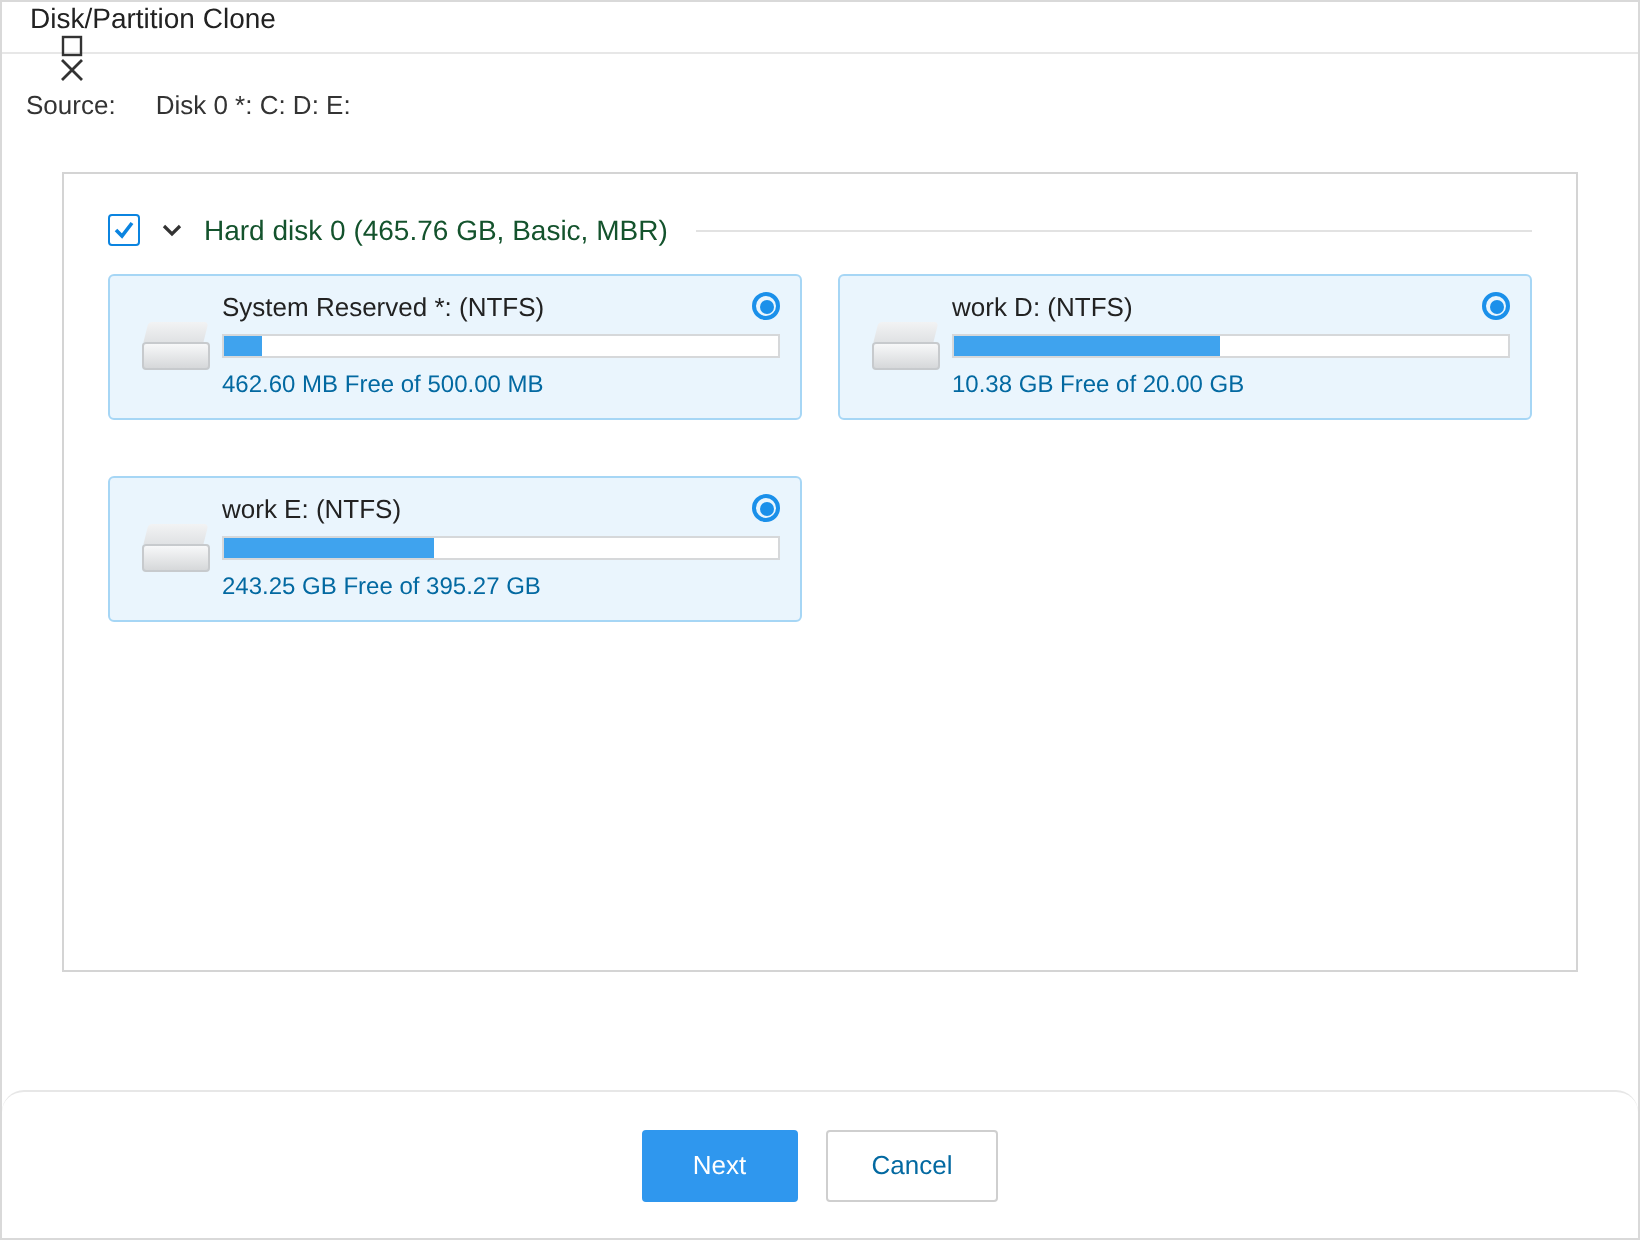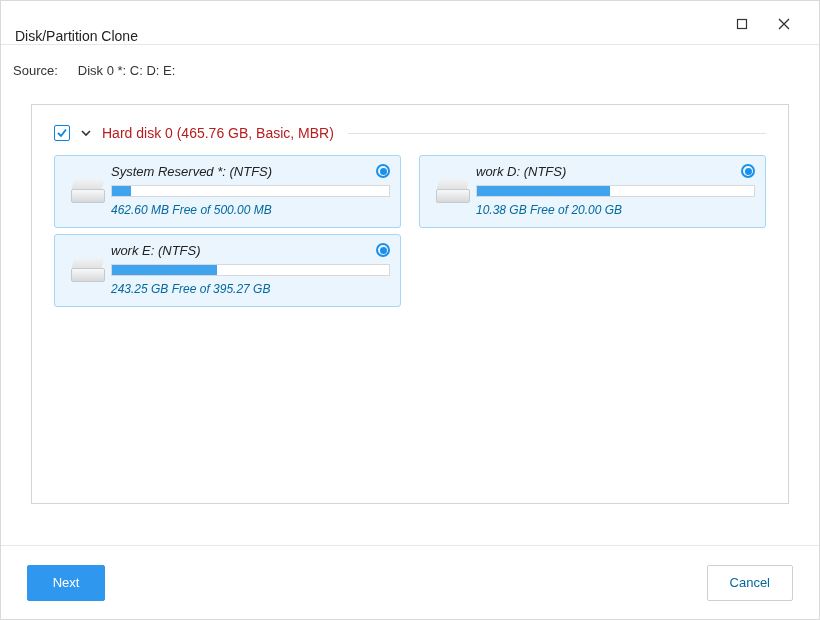--- a/index.html
+++ b/index.html
@@ -1,47 +1,47 @@
 <!DOCTYPE html>
 <html><head>
 <meta charset="utf-8">
 <style>
   * { box-sizing: border-box; margin: 0; padding: 0; font-family: "Segoe UI", Tahoma, sans-serif; }
   body { background: #fff; width: 820px; height: 620px; overflow: hidden; }
   .window { width: 820px; height: 620px; border: 1px solid #d9d9d9; display: flex; flex-direction: column; background: #fff; }
-  .titlebar { height: 44px; display: flex; align-items: flex-end; padding: 0 14px; border-bottom: 1px solid #e7e7e7; }
+  .titlebar { height: 26px; display: flex; align-items: flex-start; padding: 0 14px; border-bottom: 1px solid #e7e7e7; flex-direction: column; }
   .titlebar .title { font-size: 14px; color: #222; }
   .titlebar .spacer { flex: 1; }
   .win-btn { width: 42px; height: 40px; display: flex; align-items: center; justify-content: center; cursor: pointer; }
   .win-btn svg { width: 12px; height: 12px; }
   .source-row { padding: 18px 30px 10px 12px; font-size: 13px; color: #333; display: flex; gap: 20px; }
   .content { flex: 1; padding: 16px 30px 0 30px; }
   .panel { border: 1px solid #d4d4d4; height: 400px; padding: 20px 22px; }
-  .disk-header { display: flex; align-items: center; gap: 8px; font-size: 14px; color: #b91c1c; margin-bottom: 14px; }
+  .disk-header { display: flex; align-items: center; gap: 8px; font-size: 14px; color: #14532d; margin-bottom: 14px; }
   .chk { width: 16px; height: 16px; border: 1px solid #0b84e0; border-radius: 2px; display: flex; align-items: center; justify-content: center; cursor: pointer; }
   .chk svg { width: 12px; height: 12px; }
   .chevron { width: 16px; height: 16px; display: flex; align-items: center; justify-content: center; cursor: pointer; }
   .chevron svg { width: 12px; height: 12px; }
   .disk-header .line { flex: 1; height: 1px; background: #e2e2e2; margin-left: 6px; }
-  .cards { display: grid; grid-template-columns: 1fr 1fr; gap: 6px 18px; font-style: italic; }
+  .cards { display: grid; grid-template-columns: 1fr 1fr; gap: 28px 18px; }
   .card { display: flex; border: 1px solid #a6d6f5; background: #eaf5fd; border-radius: 3px; padding: 8px 10px 10px 10px; position: relative; cursor: pointer; }
   .card .icon { width: 46px; display: flex; align-items: center; justify-content: center; }
   .drive-icon { width: 34px; height: 24px; position: relative; }
   .drive-icon .top { position: absolute; left: 2px; right: 2px; top: 0; height: 10px; background: linear-gradient(#f2f3f4,#e0e2e4); border-radius: 2px 2px 0 0; transform: skewX(-14deg); }
   .drive-icon .front { position: absolute; left: 0; right: 0; bottom: 0; height: 14px; background: linear-gradient(#f7f8f9,#d6d8da); border: 1px solid #c7cacd; border-radius: 2px; }
   .drive-icon .flag { position: absolute; left: -4px; top: -4px; width: 14px; height: 14px; background: #fff; border: 1px solid #e3e3e3; display: grid; grid-template-columns: 1fr 1fr; grid-template-rows: 1fr 1fr; }
   .drive-icon .flag div:nth-child(1){background:#f35325;} .drive-icon .flag div:nth-child(2){background:#81bc06;} .drive-icon .flag div:nth-child(3){background:#05a6f0;} .drive-icon .flag div:nth-child(4){background:#ffba08;}
   .card .body { flex: 1; display: flex; flex-direction: column; gap: 6px; }
   .card .name { font-size: 13px; color: #222; }
   .card .bar { width: 100%; height: 12px; background: #fff; border: 1px solid #d6d8da; position: relative; }
   .card .bar .fill { position: absolute; left: 0; top: 0; bottom: 0; background: #3fa3ee; }
   .card .free { font-size: 12px; color: #0369a1; }
   .card .radio { position: absolute; top: 8px; right: 10px; width: 14px; height: 14px; border: 2px solid #1b90ea; border-radius: 50%; display: flex; align-items: center; justify-content: center; }
   .card .radio .dot { width: 7px; height: 7px; border-radius: 50%; background: #1b90ea; }
-  .footer { height: 74px; border-top: 1px solid #e7e7e7; display: flex; align-items: center; justify-content: space-between; padding: 0 26px; gap: 14px; }
+  .footer { height: 74px; border-top: 1px solid #e7e7e7; display: flex; align-items: center; justify-content: center; padding: 0 26px; gap: 14px; border-radius: 11px; }
   .btn { height: 36px; min-width: 78px; padding: 0 22px; font-size: 13px; border-radius: 2px; cursor: pointer; display: flex; align-items: center; justify-content: center; }
   .btn.primary { background: #2f97ee; color: #fff; border: 1px solid #2f97ee; }
   .btn.secondary { background: #fff; color: #0369a1; border: 1px solid #cfcfcf; }
 </style>
 </head>
 <body>
 
 <div class="window">
   <div class="titlebar">
     <div class="title">Disk/Partition Clone</div>

